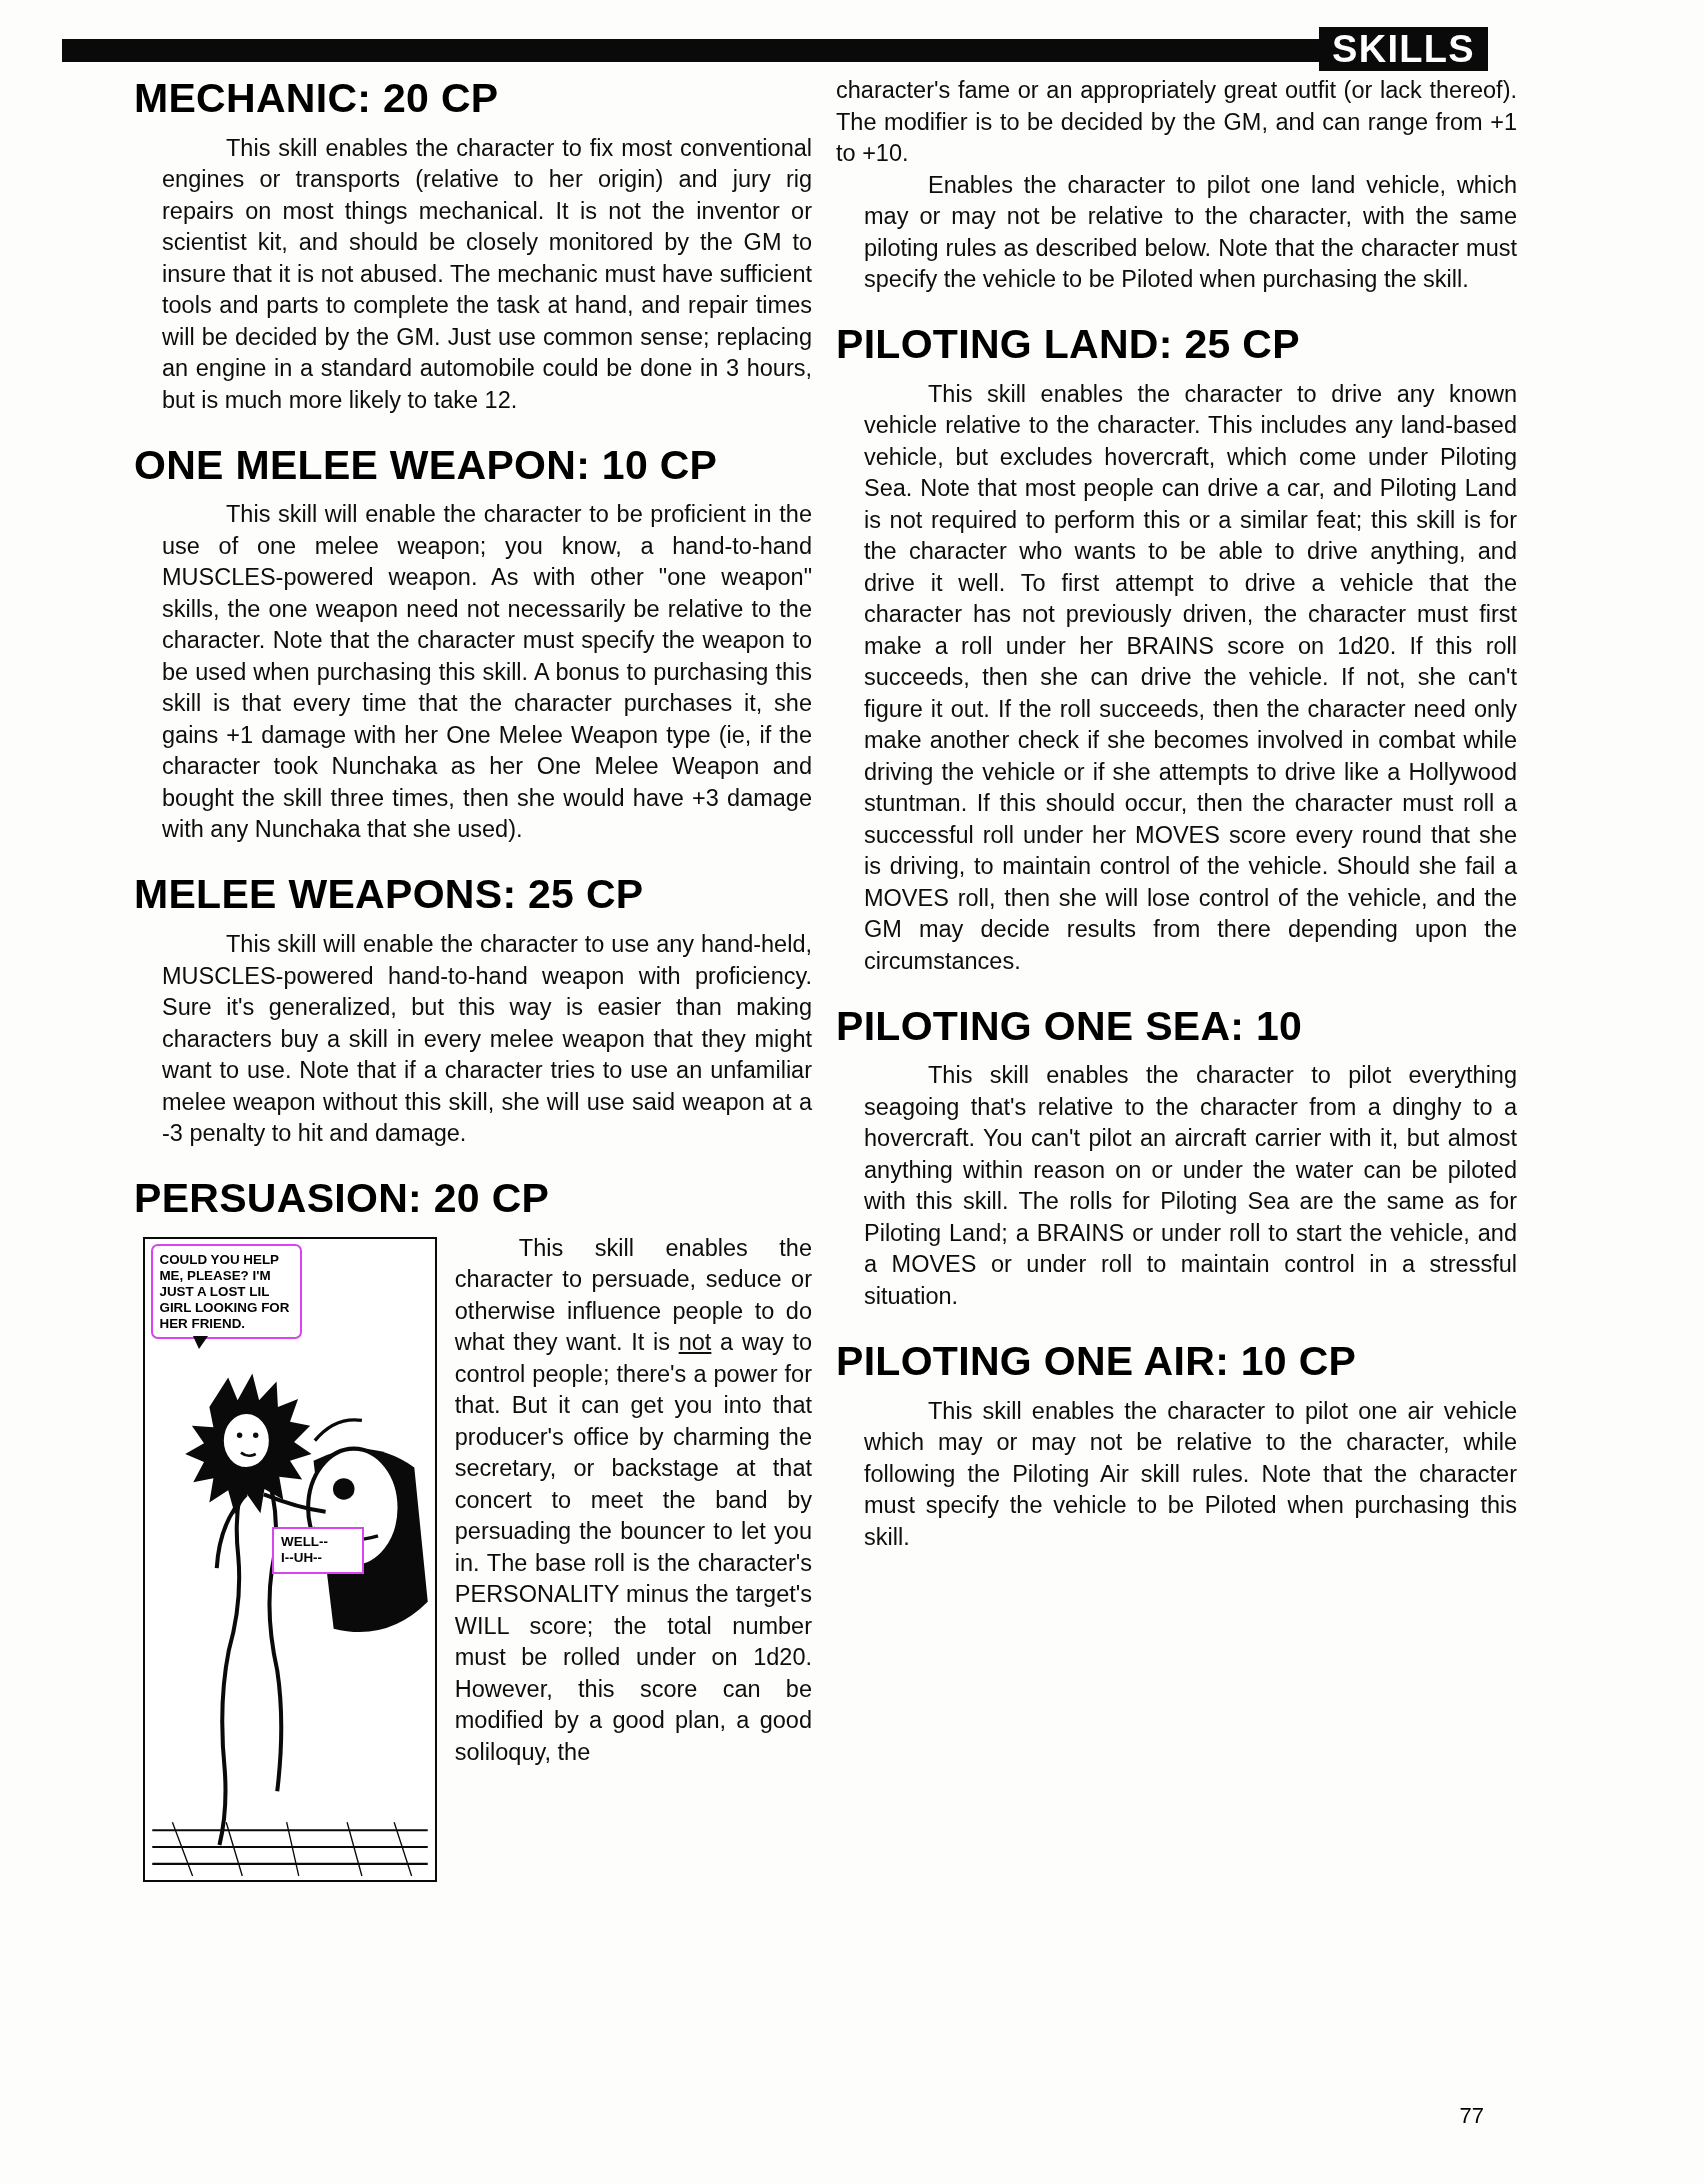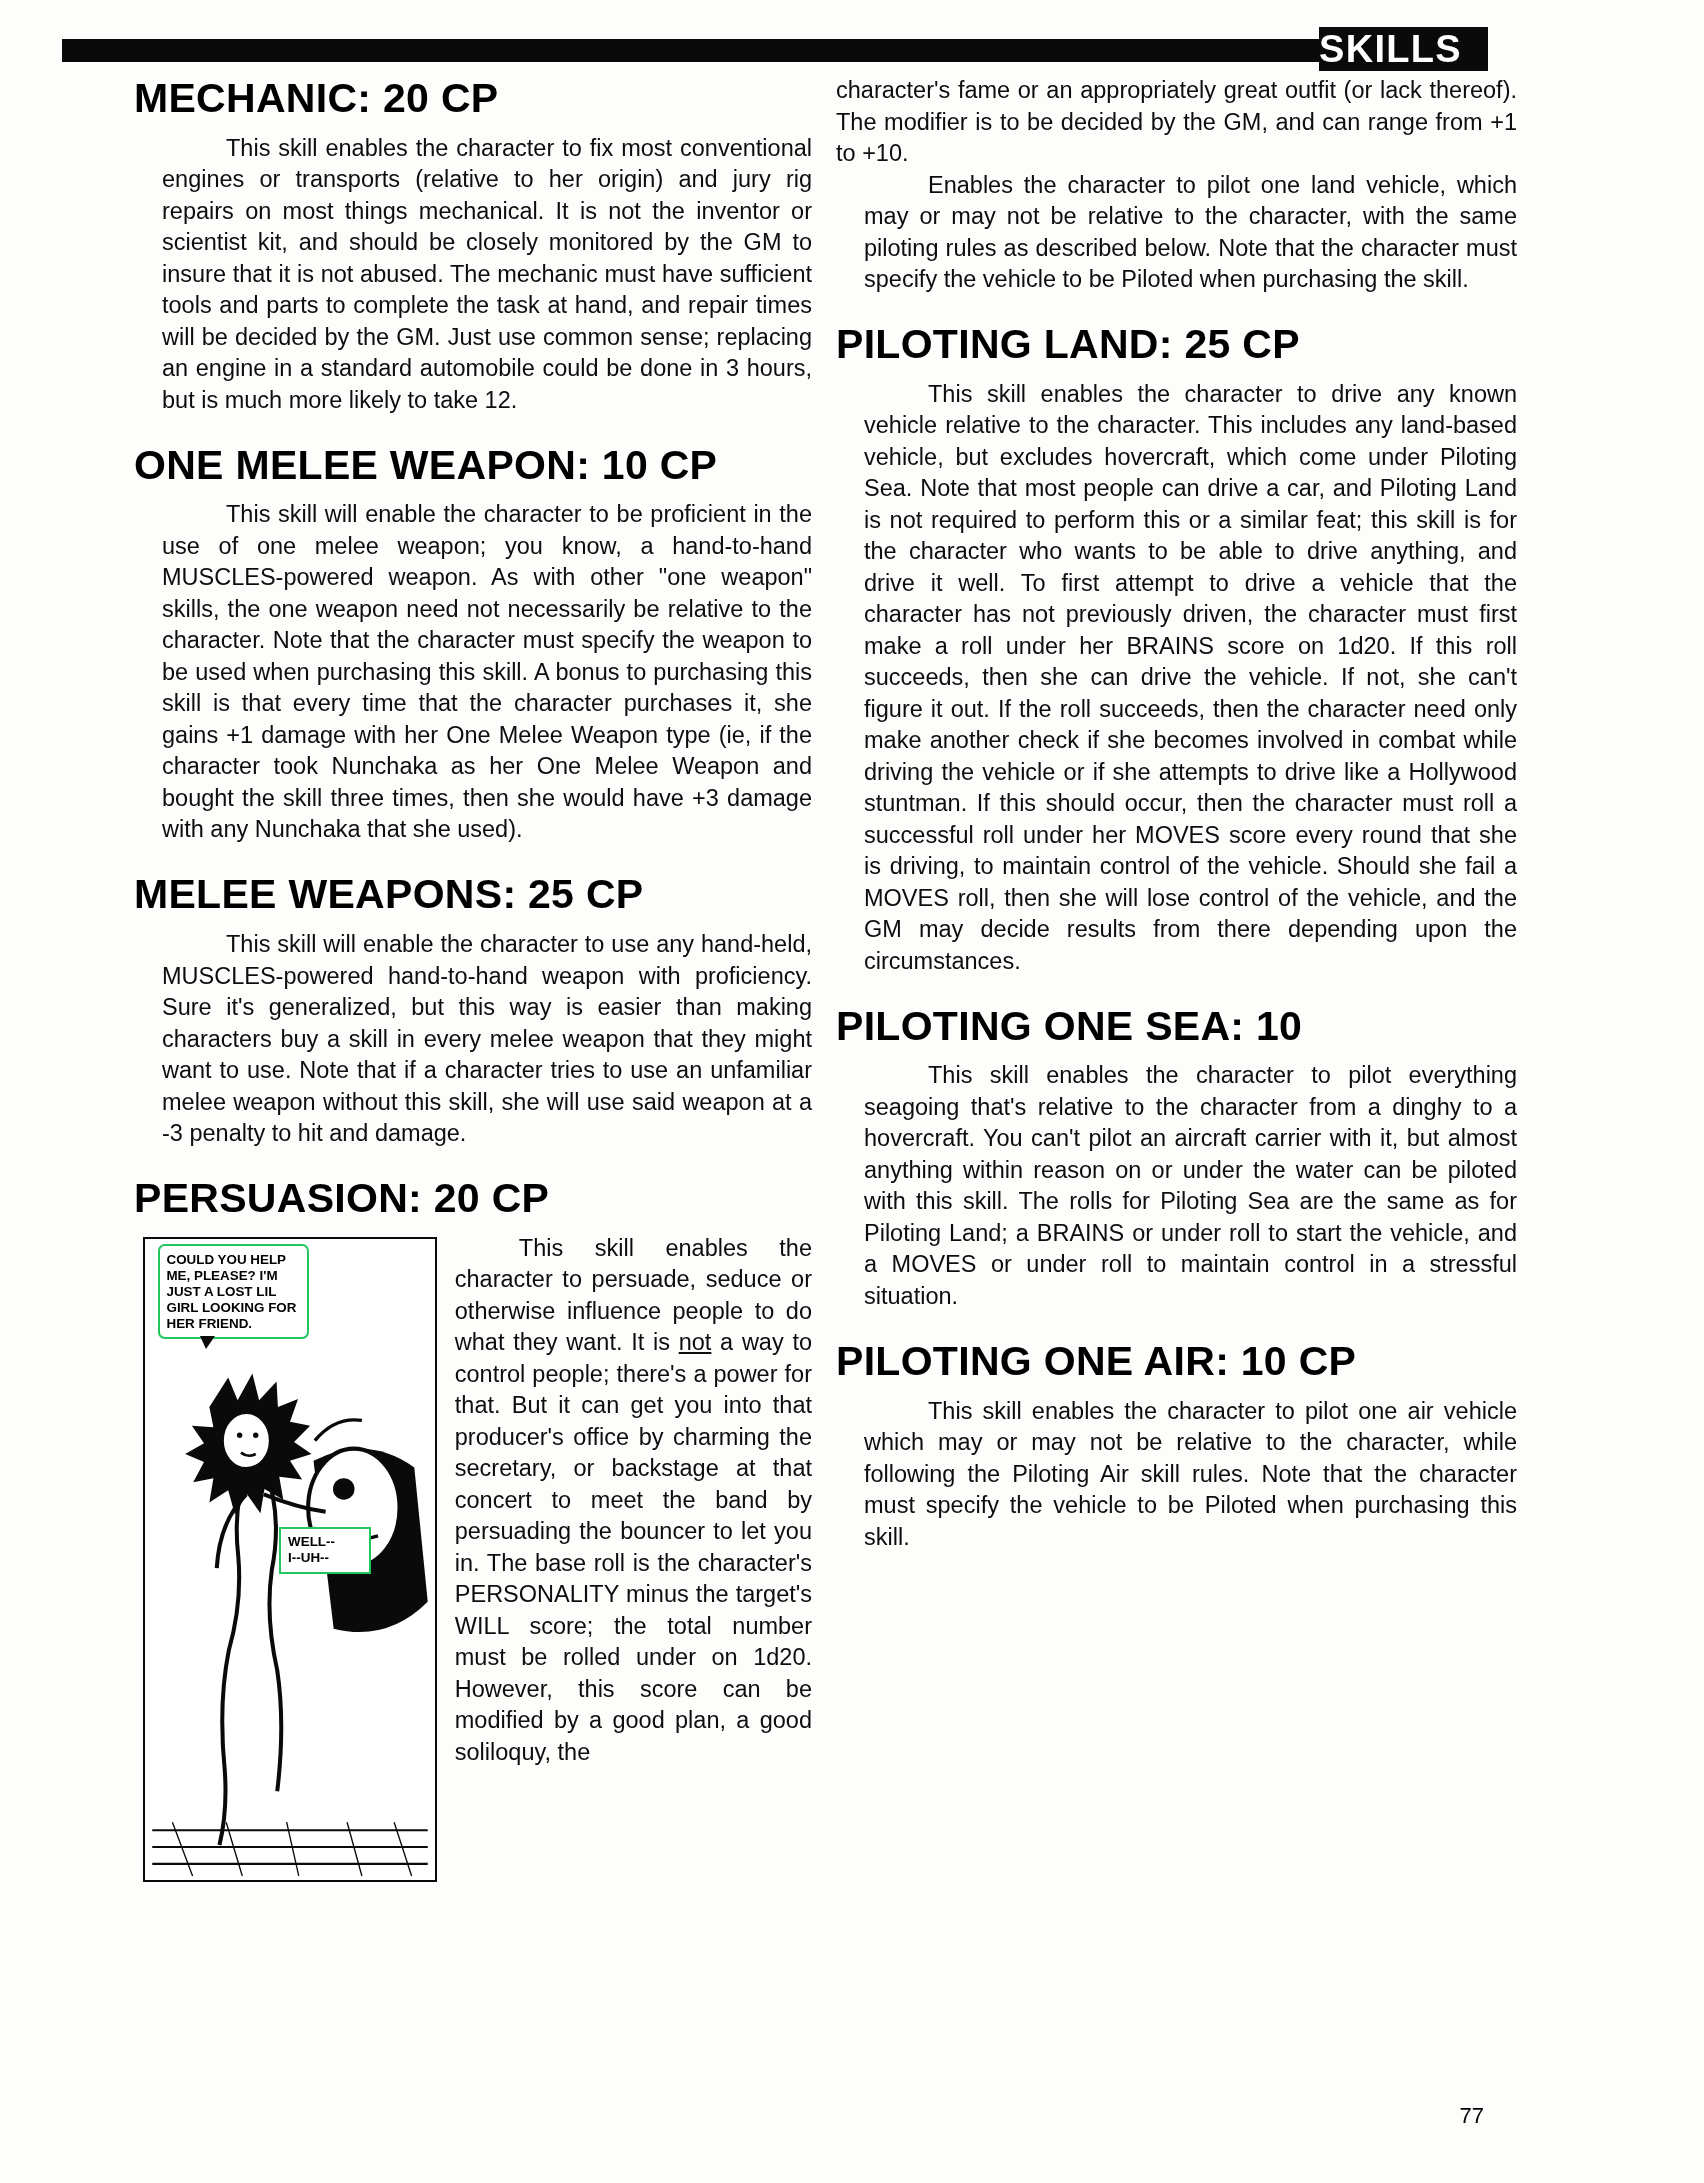--- a/index.html
+++ b/index.html
@@ -22,20 +22,21 @@
   .skills-banner{
     position:absolute;
     top:27px;
     left:1319px;
     width:169px;
     height:44px;
     background:#0a0a0a;
     color:#ffffff;
     display:flex;
     align-items:center;
+    justify-content:center;
     font-weight:bold;
     font-size:38px;
     letter-spacing:1.3px;
   }
   
   .col{
     position:absolute;
     top:75px;
   }
   .col-left{ left:134px; width:678px; }
@@ -67,29 +68,28 @@
     border:2.7px solid #0a0a0a;
     background:#ffffff;
     position:relative;
     margin:4px 17.4px 5.4px 9.4px;
     box-sizing:border-box;
   }
   .comic svg{ position:absolute; left:0; top:0; width:100%; height:100%; }
   .bubble{
     position:absolute;
     background:#ffffff;
-    border:2px solid #22c55e;
+    border:2px solid #d946ef;
     font-size:13.4px;
     line-height:16px;
     font-weight:bold;
     text-transform:uppercase;
     padding:5.4px 6.7px;
     color:#000;
     text-align:left;
-    margin-left:7px;
   }
   .bubble1{ left:5.4px; top:5.4px; width:134px; border-radius:6.7px; }
   .bubble1:after{
     content:"";
     position:absolute;
     left:40px; bottom:-12px;
     border-left:6.7px solid transparent;
     border-right:9.4px solid transparent;
     border-top:13.4px solid #0a0a0a;
   }

